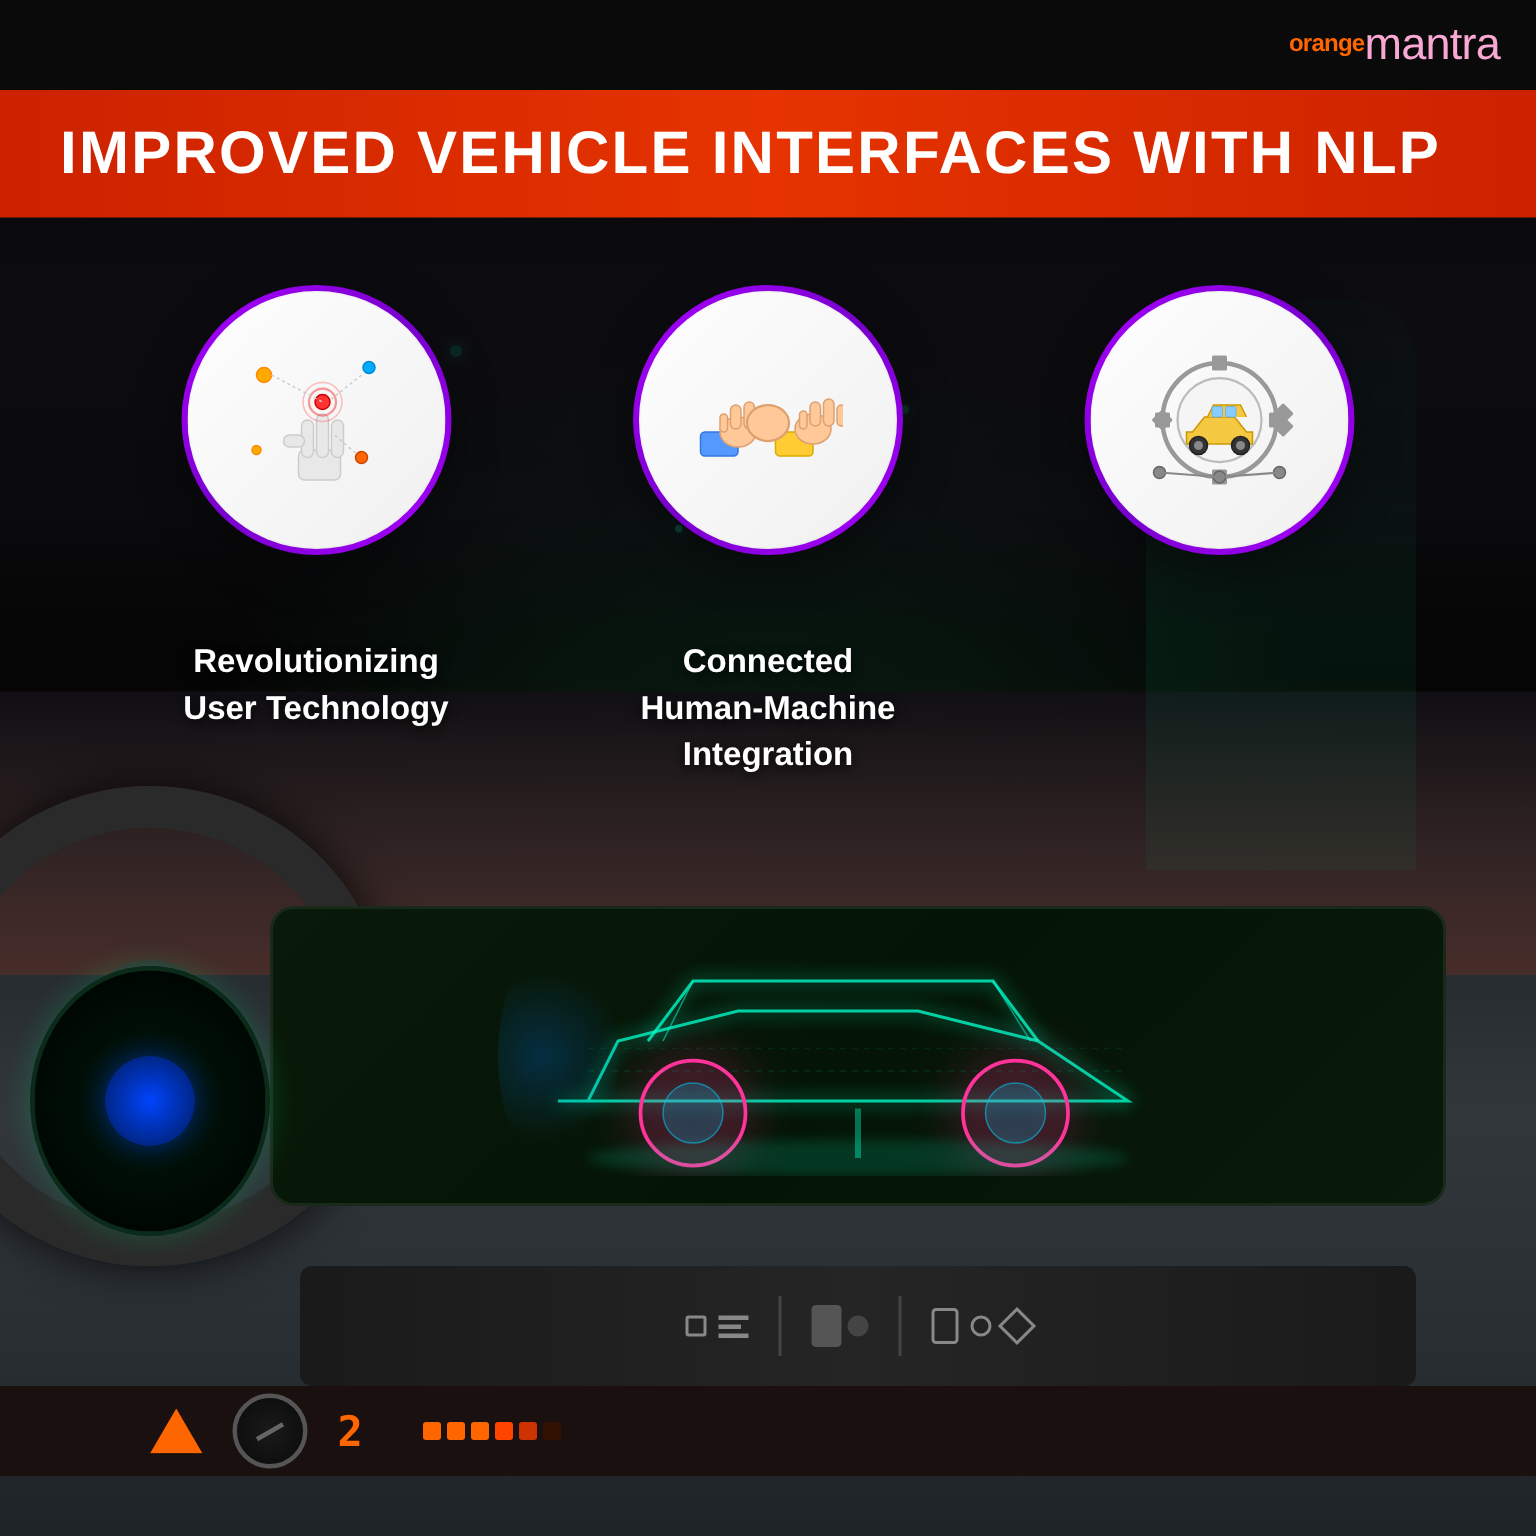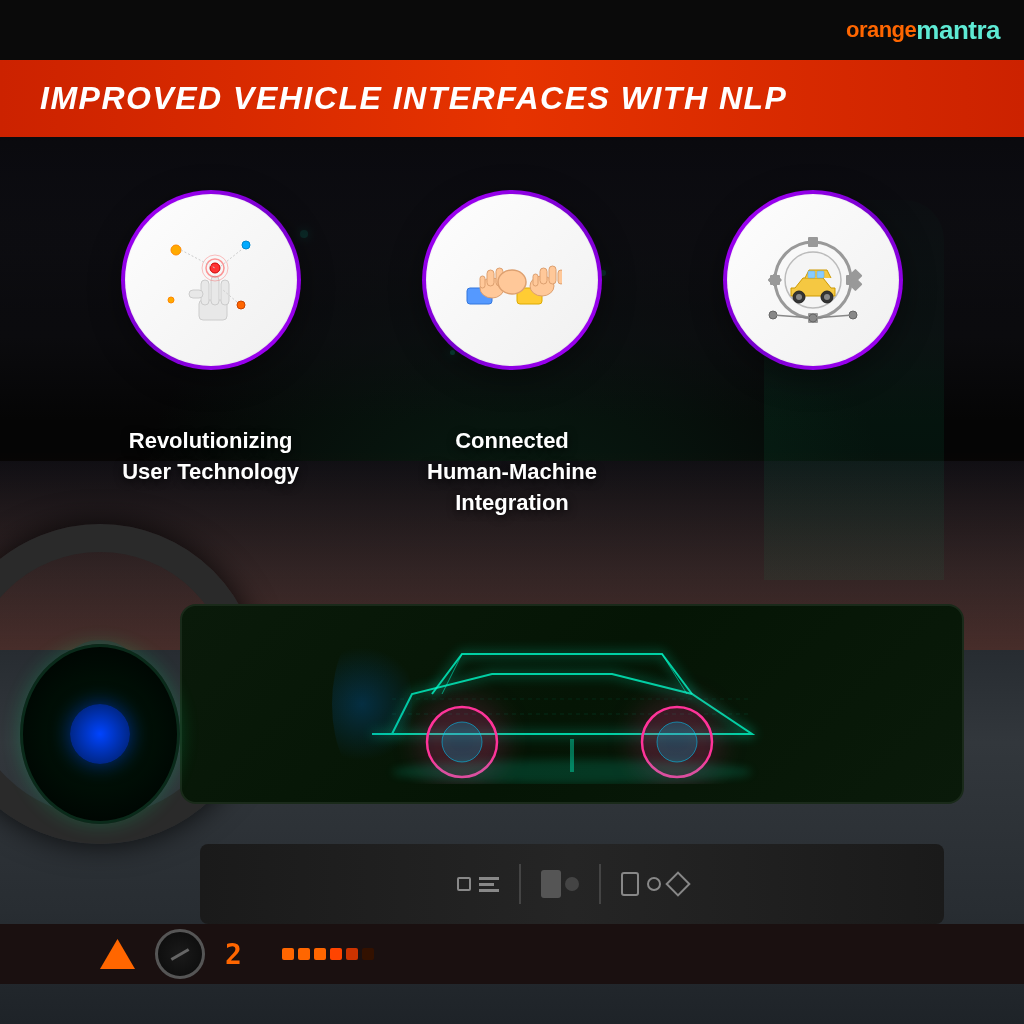--- a/index.html
+++ b/index.html
@@ -156,50 +156,49 @@
 
     
     .logo {
       display: flex;
       align-items: center;
       gap: 0;
     }
 
     .logo-orange {
       color: #ff6600;
-      font-size: 22px;
+      font-size: 16px;
       font-weight: 700;
       letter-spacing: -0.5px;
     }
 
     .logo-white {
-      color: #5eead4;
-      font-size: 26px;
-      font-weight: 700;
+      color: #f9a8d4;
+      font-size: 30px;
+      font-weight: 400;
       letter-spacing: -0.5px;
     }
 
     
     .title-banner {
       position: absolute;
       top: 60px;
       left: 0;
       width: 100%;
       background: linear-gradient(90deg, #cc2200, #e63300, #cc2200);
       padding: 20px 40px;
       z-index: 20;
     }
 
     .title-text {
       color: #ffffff;
-      font-size: 32px;
+      font-size: 40px;
       font-weight: 900;
       letter-spacing: 1.5px;
       text-transform: uppercase;
-      font-style: italic;
     }
 
     
     .cards-section {
       position: absolute;
       top: 160px;
       left: 0;
       width: 100%;
       z-index: 20;
       display: flex;

